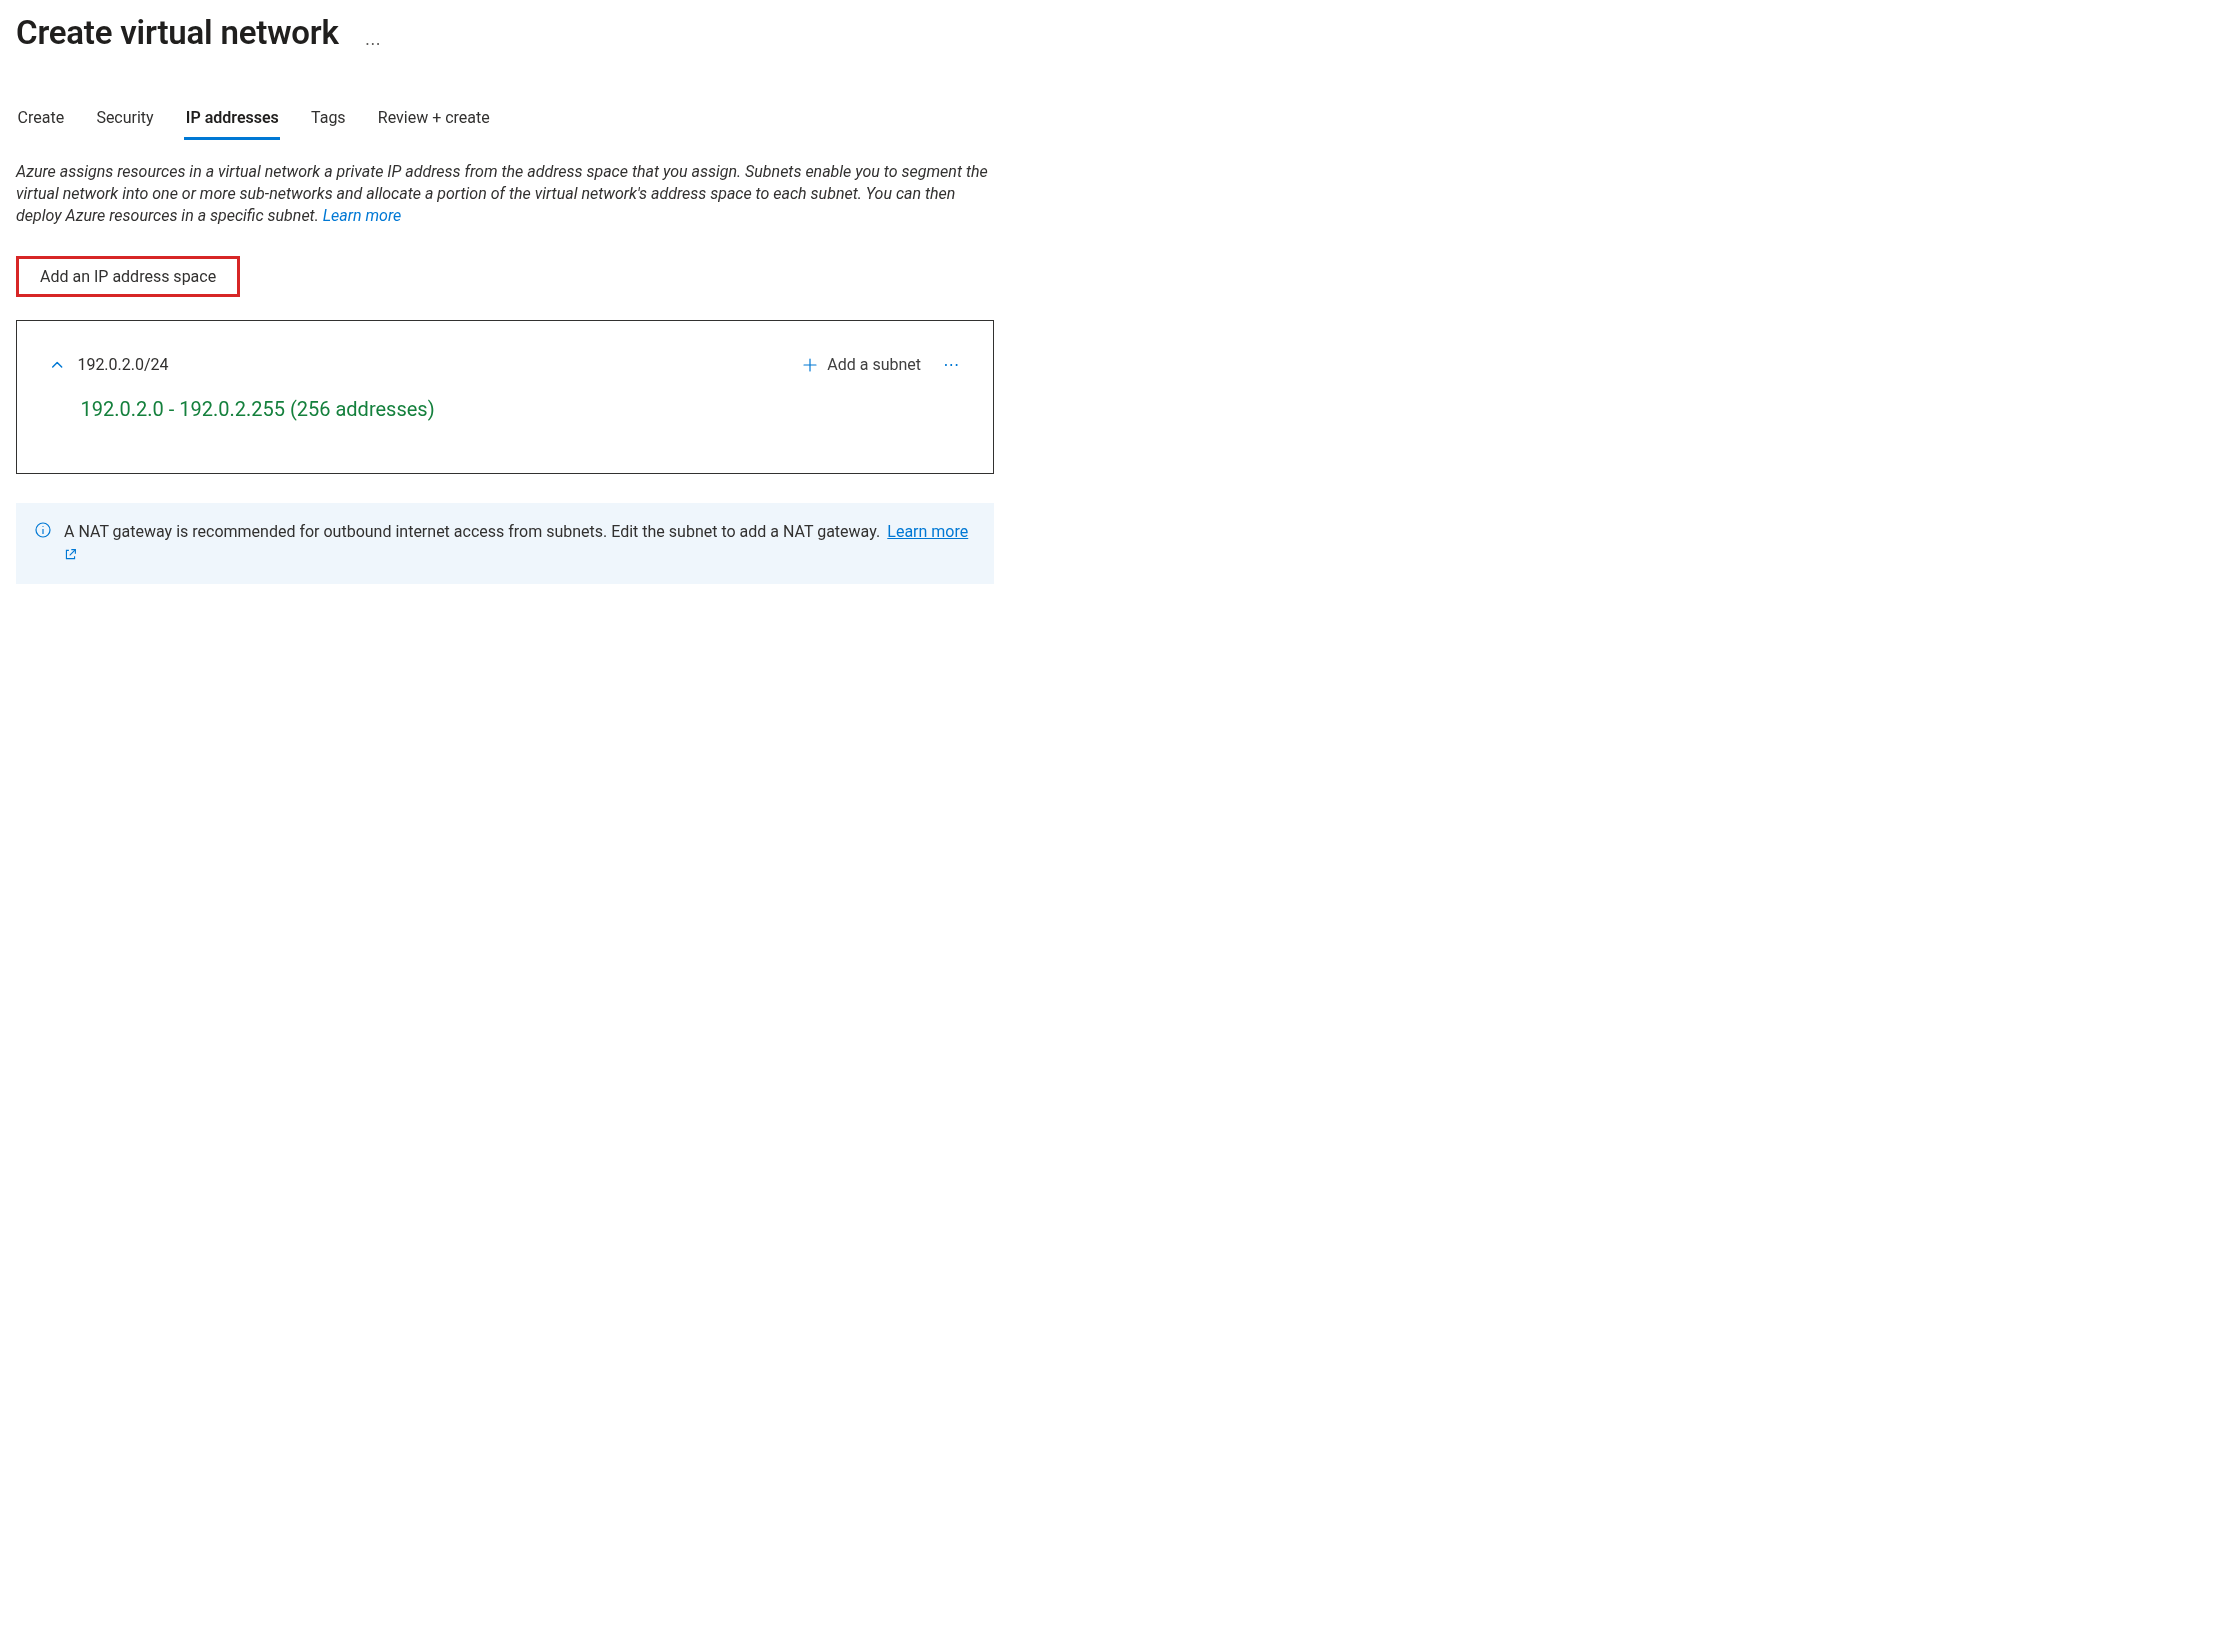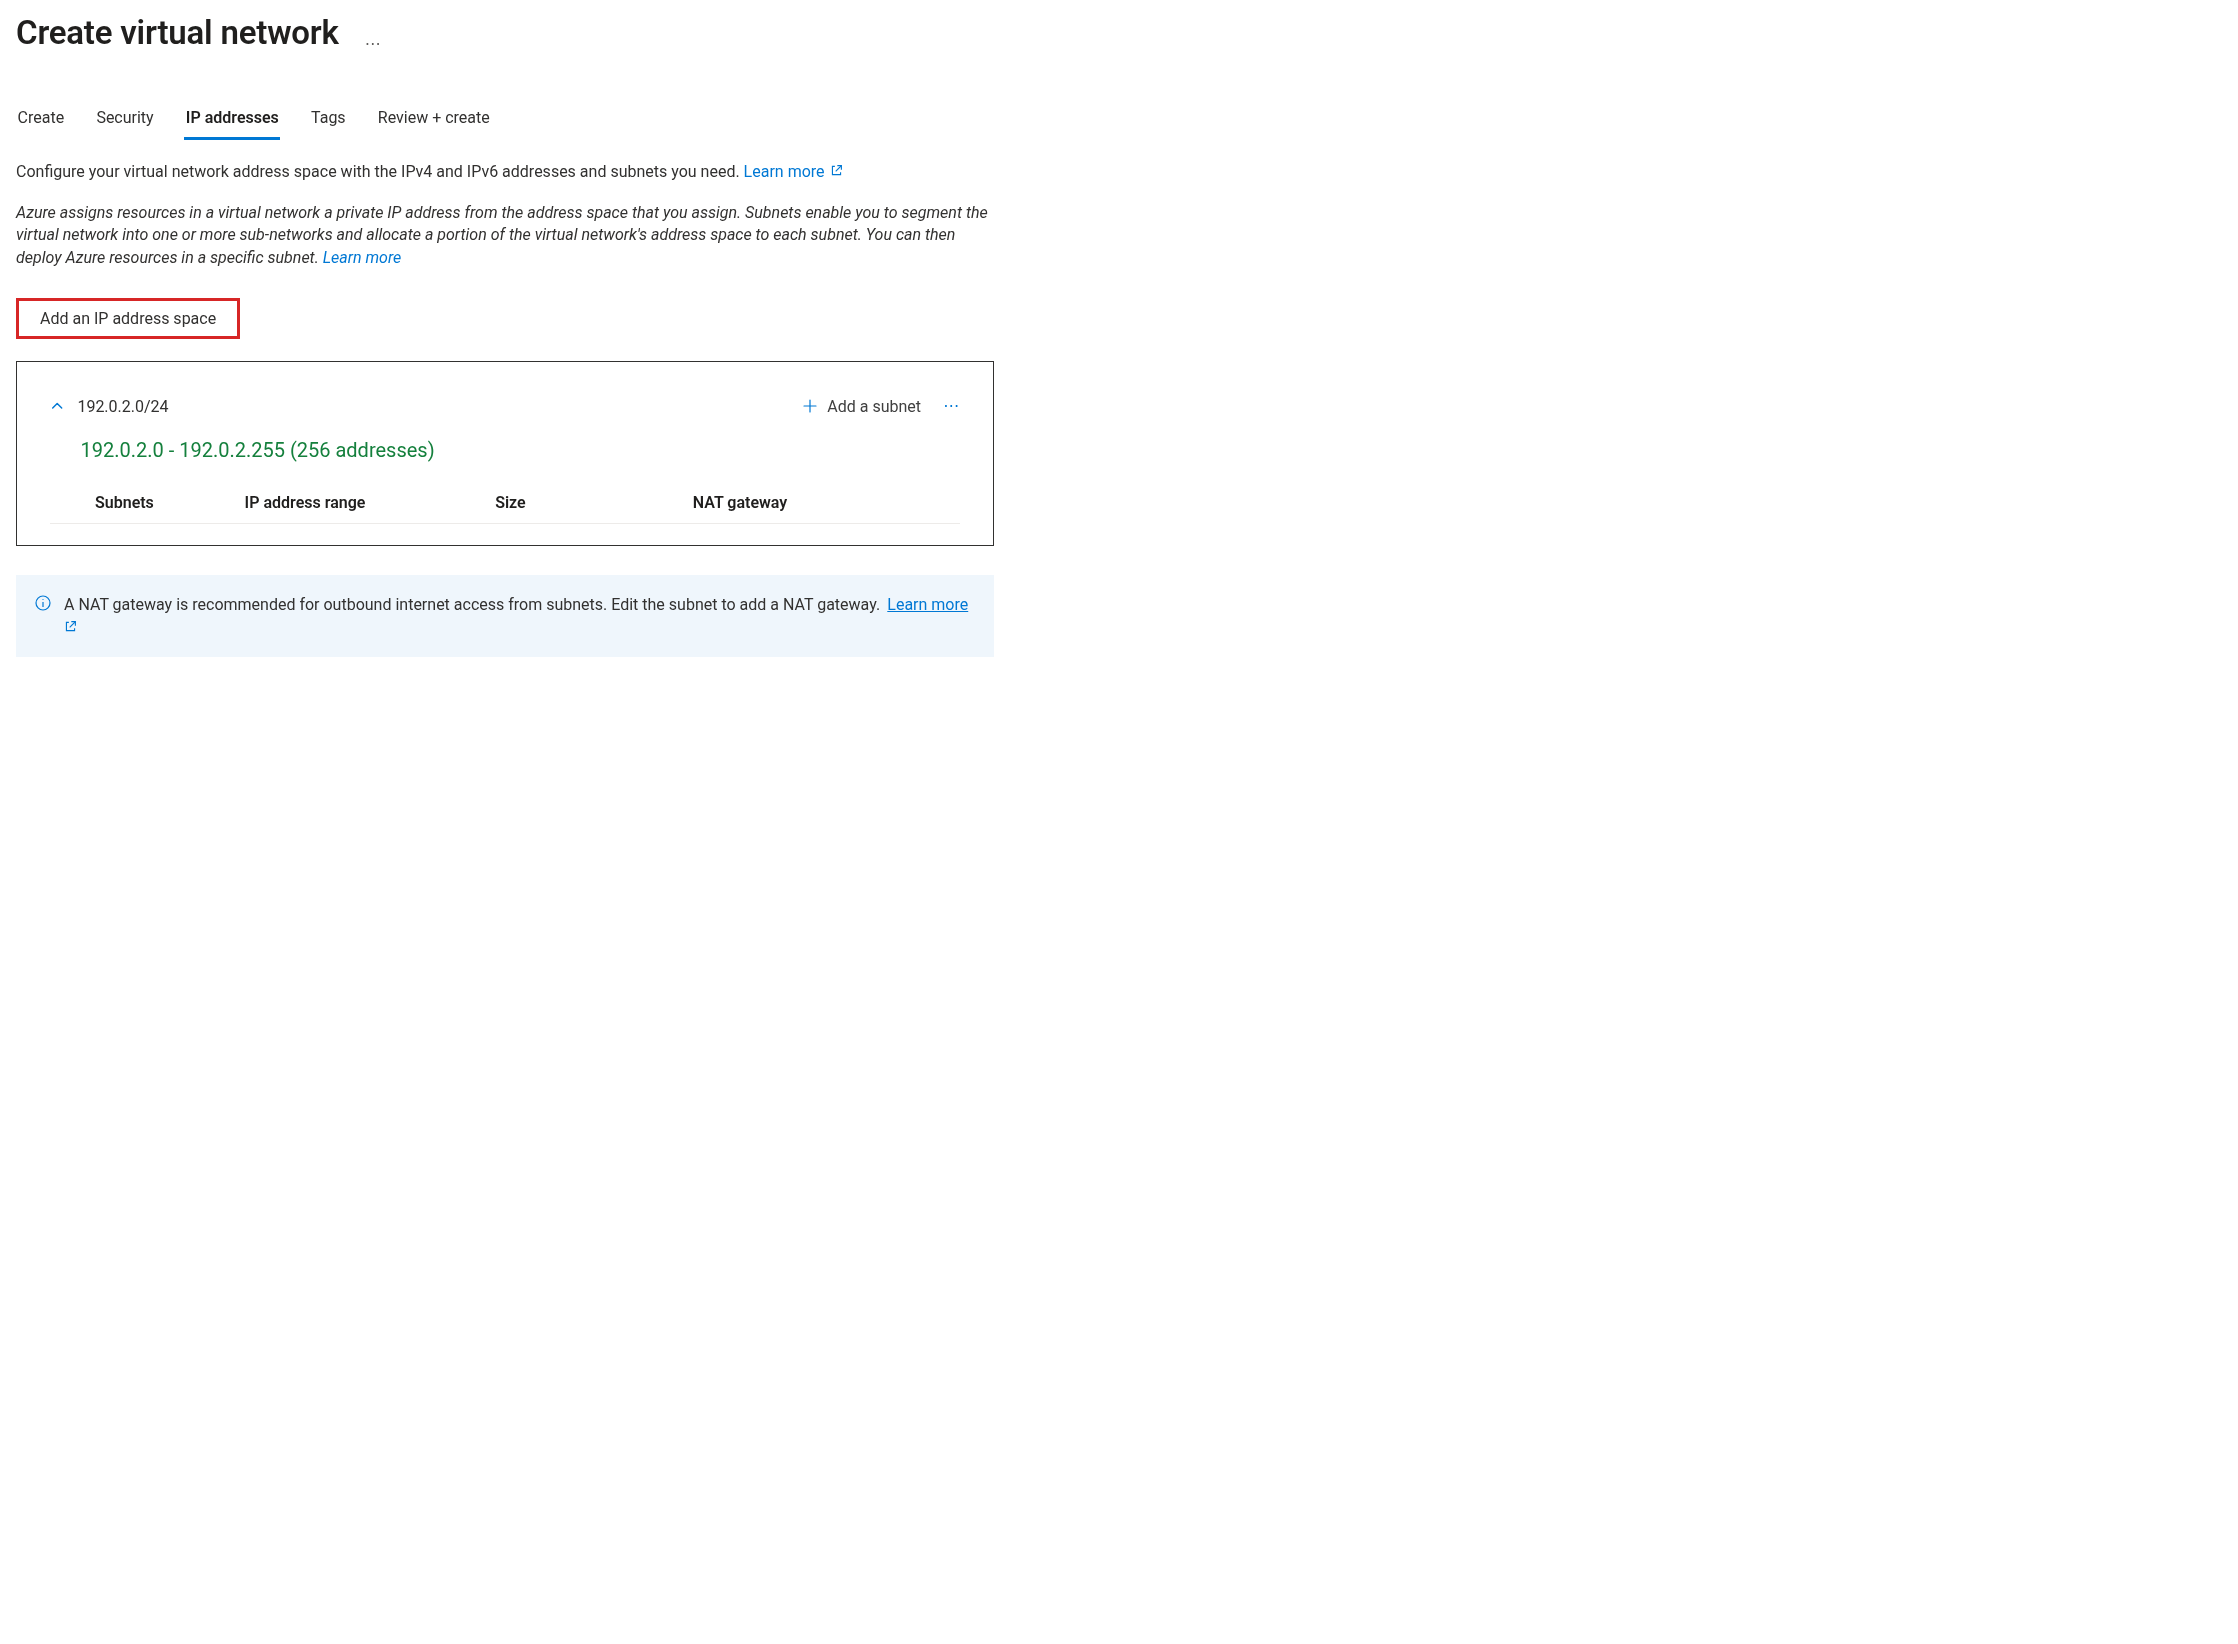--- a/index.html
+++ b/index.html
@@ -191,32 +191,20 @@
 
   <div class="tabs">
     <div class="tab">Create</div>
     <div class="tab">Security</div>
     <div class="tab active">IP addresses</div>
     <div class="tab">Tags</div>
     <div class="tab">Review + create</div>
   </div>
 
   <div class="intro-block">
-    <p class="intro-para1">
-      <span>Configure your virtual network address space with the IPv4 and IPv6 addresses and subnets you need.</span>
-      <a class="link"><span>Learn more</span>
-        <span class="ext-icon">
-          <svg width="13" height="13" viewBox="0 0 16 16" fill="none" stroke="#0078d4" stroke-width="1.4">
-            <path d="M6 3H3v10h10v-3"></path>
-              <path d="M9 2h5v5"></path>
-              <path d="M14 2L7 9"></path>
-          </svg>
-        </span>
-      </a>
-    </p>
     <p class="intro-para2">
       <span>Azure assigns resources in a virtual network a private IP address from the address space that you assign. Subnets enable you to segment the virtual network into one or more sub-networks and allocate a portion of the virtual network's address space to each subnet. You can then deploy Azure resources in a specific subnet.</span>
       <a class="link">Learn more</a>
     </p>
   </div>
 
   <button class="add-ip-button">Add an IP address space</button>
 
   <div class="address-space-card">
     <div class="card-inner">
@@ -237,26 +225,20 @@
               </svg>
             </span>
             <span>Add a subnet</span>
           </button>
           <span class="space-more">⋯</span>
         </div>
       </div>
 
       <div class="space-range">192.0.2.0 - 192.0.2.255 (256 addresses)</div>
 
-      <div class="subnet-header-row">
-        <div class="subnet-col col-subnets">Subnets</div>
-        <div class="subnet-col col-iprange">IP address range</div>
-        <div class="subnet-col col-size">Size</div>
-        <div class="subnet-col col-nat">NAT gateway</div>
-      </div>
     </div>
   </div>
 
   <div class="info-banner">
     <span class="info-icon">
       <svg width="16" height="16" viewBox="0 0 16 16" fill="none" stroke="#0078d4" stroke-width="1.2">
         <circle cx="8" cy="8" r="7"></circle>
         <line x1="8" y1="7" x2="8" y2="12"></line>
         <circle cx="8" cy="4.5" r="0.6" fill="#0078d4" stroke="none"></circle>
       </svg>

